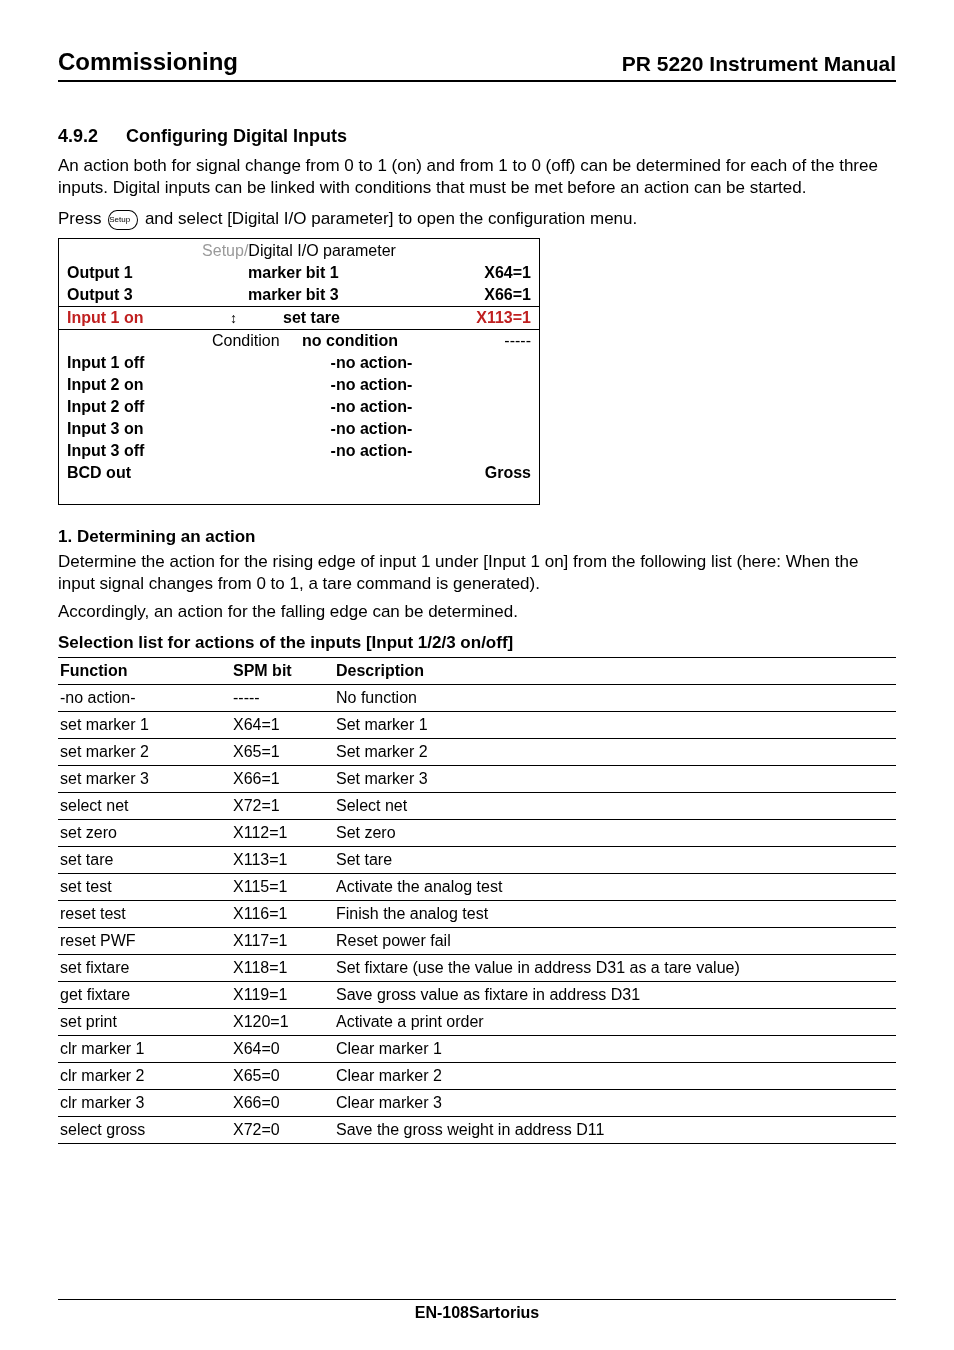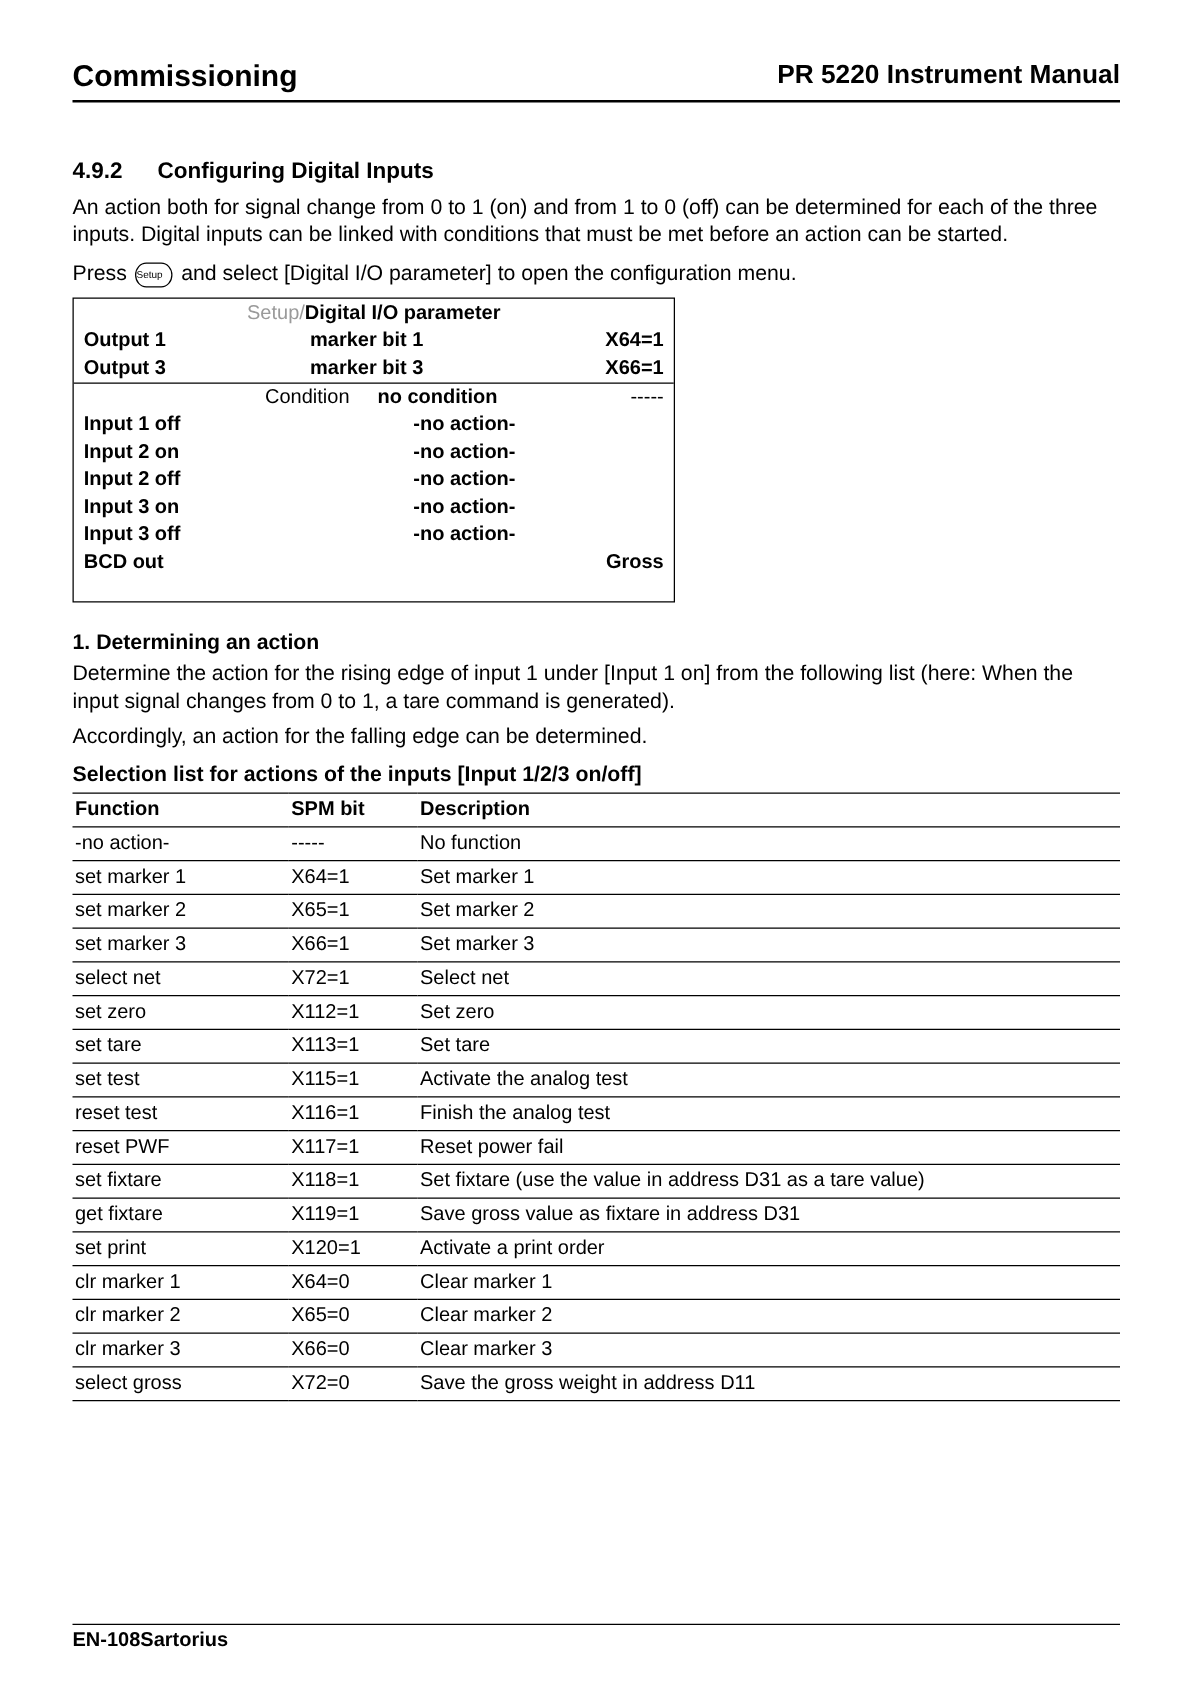--- a/index.html
+++ b/index.html
@@ -14,21 +14,21 @@
   .page {
     width: 954px;
     min-height: 1350px;
     padding: 48px 58px 30px 58px;
     box-sizing: border-box;
     position: relative;
   }
   .header {
     display: flex;
     justify-content: space-between;
-    align-items: flex-start;
+    align-items: flex-end;
     border-bottom: 2px solid #000;
     padding-bottom: 4px;
     margin-bottom: 24px;
   }
   .header-left {
     font-weight: bold;
     font-size: 24px;
     font-family: "Segoe UI", Arial, sans-serif;
   }
   .header-right {
@@ -74,21 +74,21 @@
     width: 480px;
     margin-bottom: 22px;
     font-family: "Segoe UI", Arial, sans-serif;
   }
   .setup-title {
     text-align: center;
     font-size: 16px;
     padding: 3px 0 2px 0;
   }
   .setup-title .gray { color: #9a9a9a; }
-  .setup-title .bold { font-weight: bold; }
+  .setup-title .bold { font-weight: normal; }
   .setup-row {
     display: grid;
     grid-template-columns: 145px 1fr 80px;
     font-size: 16px;
     padding: 2px 8px;
     align-items: center;
   }
   .setup-row.border-b { border-bottom: 1.5px solid #000; }
   .setup-row .label { font-weight: bold; }
   .setup-row .center { text-align: left; font-weight: bold; padding-left: 36px;}
@@ -139,21 +139,21 @@
     vertical-align: top;
   }
   table.func-table th.col1, table.func-table td.col1 { width: 165px; }
   table.func-table th.col2, table.func-table td.col2 { width: 95px; }
   .footer {
     position: absolute;
     bottom: 28px;
     left: 58px;
     right: 58px;
     display: flex;
-    justify-content: flex-start;
+    justify-content: center;
     border-top: 1.5px solid #000;
     padding-top: 4px;
     font-family: "Segoe UI", Arial, sans-serif;
     font-size: 16px;
     font-weight: bold;
   }
 </style>
 </head>
 <body>
 
@@ -185,20 +185,28 @@
       <div class="label">Output 1</div>
       <div class="center">marker bit 1</div>
       <div class="right">X64=1</div>
     </div>
     <div class="setup-row border-b">
       <div class="label">Output 3</div>
       <div class="center">marker bit 3</div>
       <div class="right">X66=1</div>
     </div>
 
+    <div class="setup-row input1on highlight border-b">
+      <div class="label">Input 1 on</div>
+      <div class="center-sel">
+        <span class="updown-icon">↕</span>
+        <span style="padding-left:36px;">set tare</span>
+      </div>
+      <div class="right">X113=1</div>
+    </div>
 
     <div class="setup-row cond">
       <div></div>
       <div class="cond-label">Condition</div>
       <div style="font-weight:bold;">no condition</div>
       <div class="right" style="font-weight:normal;">-----</div>
     </div>
 
     <div class="setup-row plain">
       <div class="label">Input 1 off</div>

